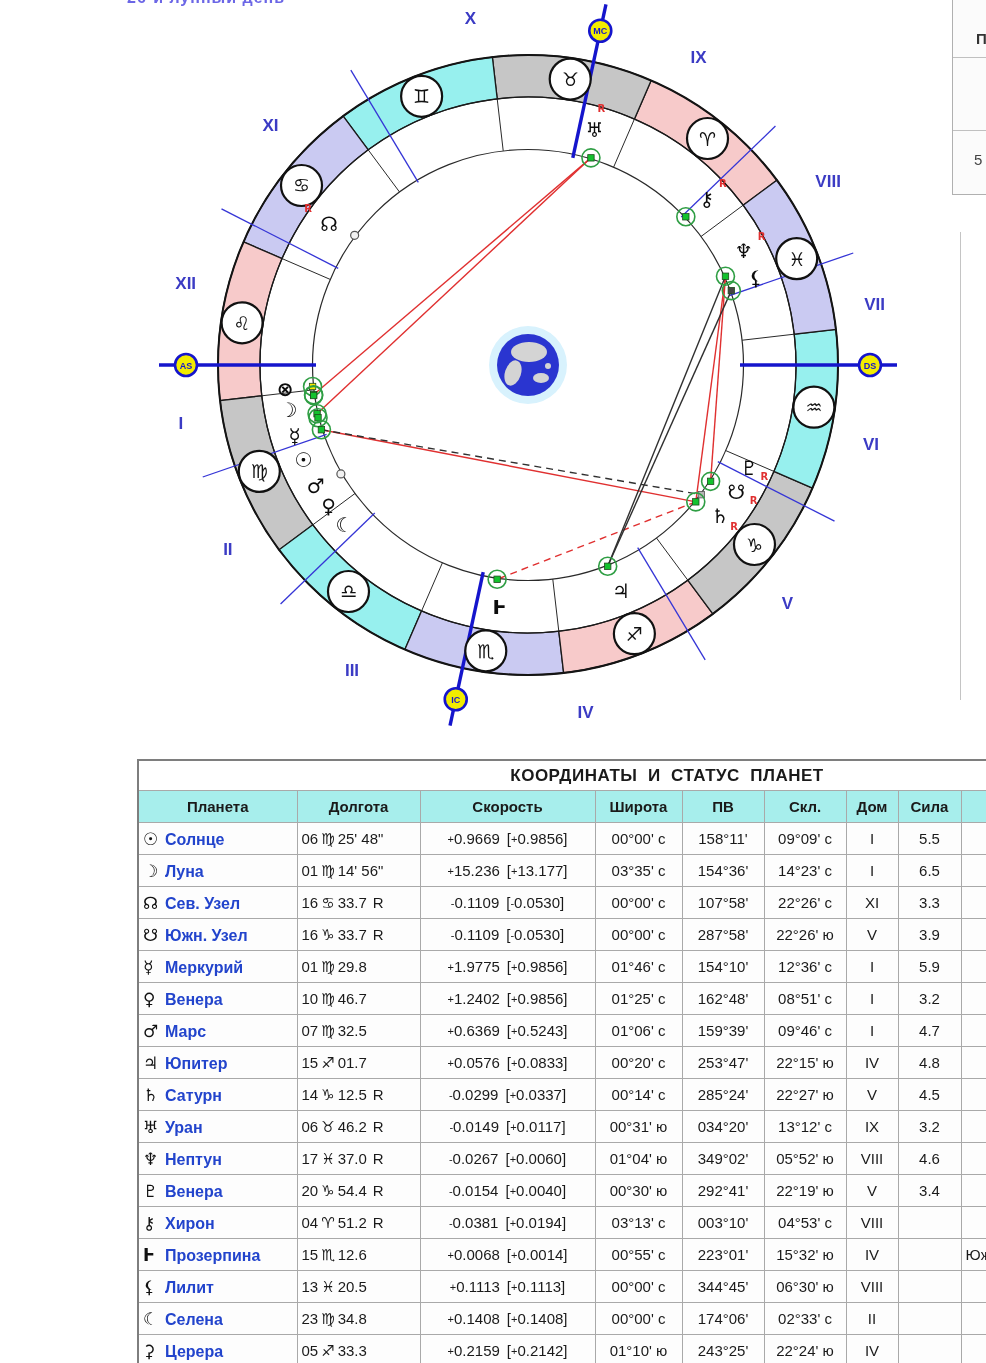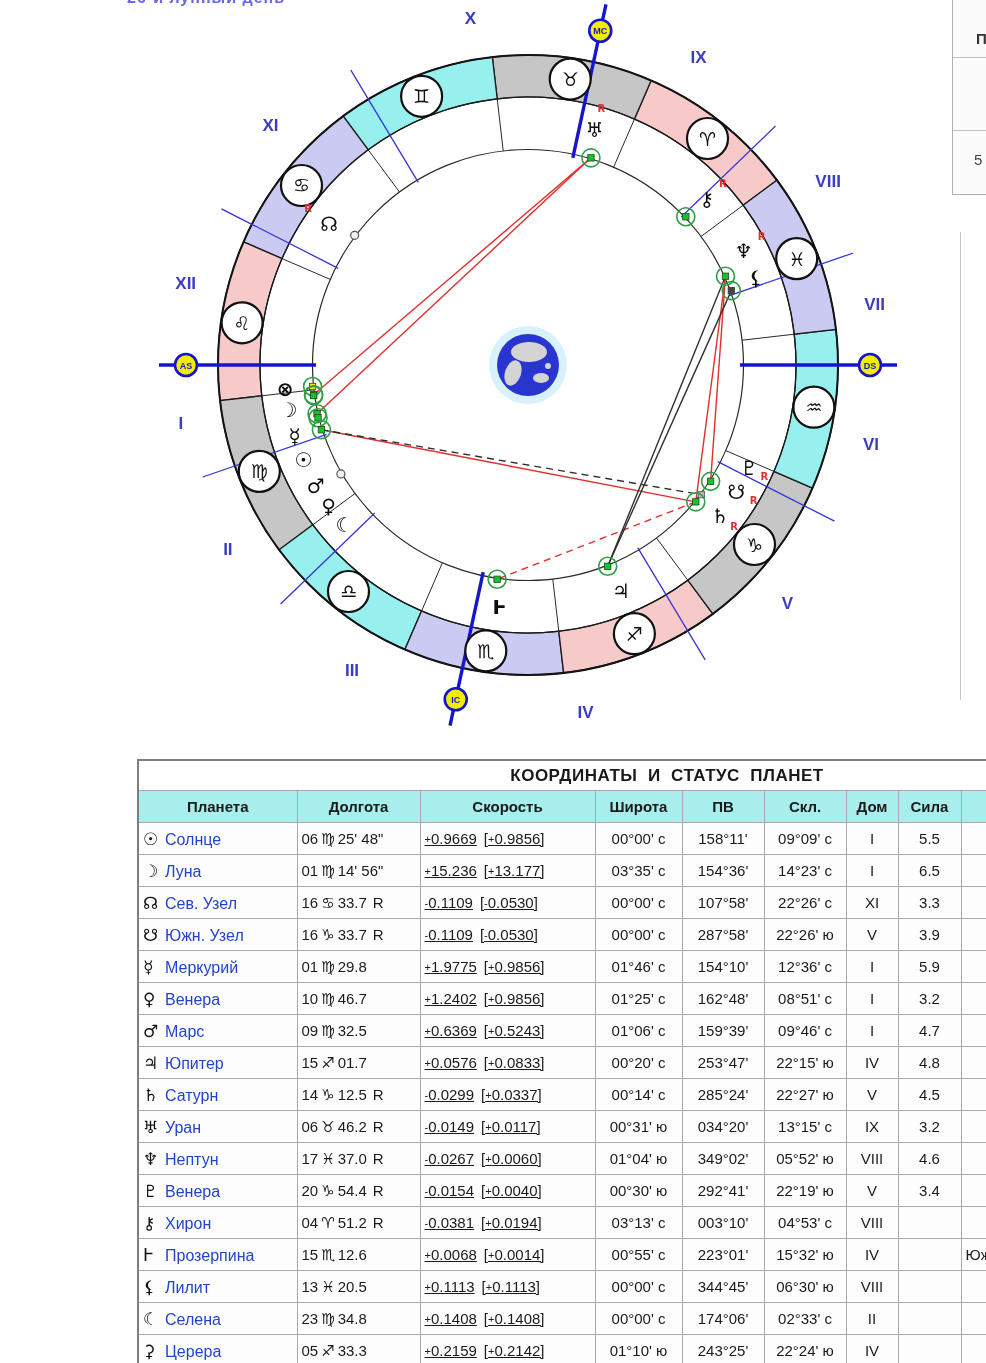--- a/index.html
+++ b/index.html
@@ -22,23 +22,23 @@
                    border-left:1px solid #c4c4c4;}
   
   #coords-wrap{position:absolute;left:137px;top:759px;}
   table.coords{border-collapse:collapse;table-layout:fixed;width:1058px;background:#fdfdfd;
                border:2px solid #7e7e7e;}
   table.coords td,table.coords th{border:1px solid #a9a9a9;font-size:15px;color:#1a1a1a;
                padding:0 4px;height:31px;vertical-align:middle;overflow:hidden;white-space:nowrap;}
   tr.title-row th{height:29px;font-size:17px;font-weight:bold;background:#fff;
                   text-align:center;white-space:pre;letter-spacing:.5px;}
   tr.head-row th{background:#a7eeec;font-weight:bold;font-size:15px;text-align:center;margin-top:36px;}
-  td.c-plan{text-align:left;padding-left:6px;}
+  td.c-plan{text-align:left;padding-left:6px;font-weight:bold;}
   td.c-lon{text-align:left;padding-left:8px;}
-  td.c-speed{text-align:left;text-decoration:underline;}
+  td.c-speed{text-align:center;}
   td.c-mid{text-align:center;}
   td.c-extra,th.h-extra{text-align:left;padding-left:3px;}
   .pglyph{display:inline-block;width:22px;font-size:17px;color:#111;
           font-family:"DejaVu Sans",sans-serif;}
   .pname{color:#2244cc;font-size:16px;text-decoration:none;cursor:pointer;}
   .zglyph{font-family:"DejaVu Sans",sans-serif;font-size:15px;padding:0 3px;}
   .sgn{font-size:11px;position:relative;top:-1px;}
   .retro{padding-left:6px;}
   .brk{padding-left:7px;}
 </style>
@@ -307,21 +307,21 @@
             <td class="c-speed"><span class="sgn">+</span>1.2402<span class="brk">[</span><span class="sgn">+</span>0.9856]</td>
             <td class="c-mid">01°25' с</td>
             <td class="c-mid">162°48'</td>
             <td class="c-mid">08°51' с</td>
             <td class="c-mid">I</td>
             <td class="c-mid">3.2</td>
             <td class="c-extra"></td>
           </tr>
           <tr>
             <td class="c-plan"><span class="pglyph">♂</span><a class="pname">Марс</a></td>
-            <td class="c-lon"><span>09</span><span class="zglyph">♍</span><span>32.5</span></td>
+            <td class="c-lon"><span>07</span><span class="zglyph">♍</span><span>32.5</span></td>
             <td class="c-speed"><span class="sgn">+</span>0.6369<span class="brk">[</span><span class="sgn">+</span>0.5243]</td>
             <td class="c-mid">01°06' с</td>
             <td class="c-mid">159°39'</td>
             <td class="c-mid">09°46' с</td>
             <td class="c-mid">I</td>
             <td class="c-mid">4.7</td>
             <td class="c-extra"></td>
           </tr>
           <tr>
             <td class="c-plan"><span class="pglyph">♃</span><a class="pname">Юпитер</a></td>
@@ -344,21 +344,21 @@
             <td class="c-mid">V</td>
             <td class="c-mid">4.5</td>
             <td class="c-extra"></td>
           </tr>
           <tr>
             <td class="c-plan"><span class="pglyph">♅</span><a class="pname">Уран</a></td>
             <td class="c-lon"><span>06</span><span class="zglyph">♉</span><span>46.2</span><span class="retro">R</span></td>
             <td class="c-speed"><span class="sgn">-</span>0.0149<span class="brk">[</span><span class="sgn">+</span>0.0117]</td>
             <td class="c-mid">00°31' ю</td>
             <td class="c-mid">034°20'</td>
-            <td class="c-mid">13°15' с</td>
+            <td class="c-mid">13°12' с</td>
             <td class="c-mid">IX</td>
             <td class="c-mid">3.2</td>
             <td class="c-extra"></td>
           </tr>
           <tr>
             <td class="c-plan"><span class="pglyph">♆</span><a class="pname">Нептун</a></td>
             <td class="c-lon"><span>17</span><span class="zglyph">♓</span><span>37.0</span><span class="retro">R</span></td>
             <td class="c-speed"><span class="sgn">-</span>0.0267<span class="brk">[</span><span class="sgn">+</span>0.0060]</td>
             <td class="c-mid">01°04' ю</td>
             <td class="c-mid">349°02'</td>

